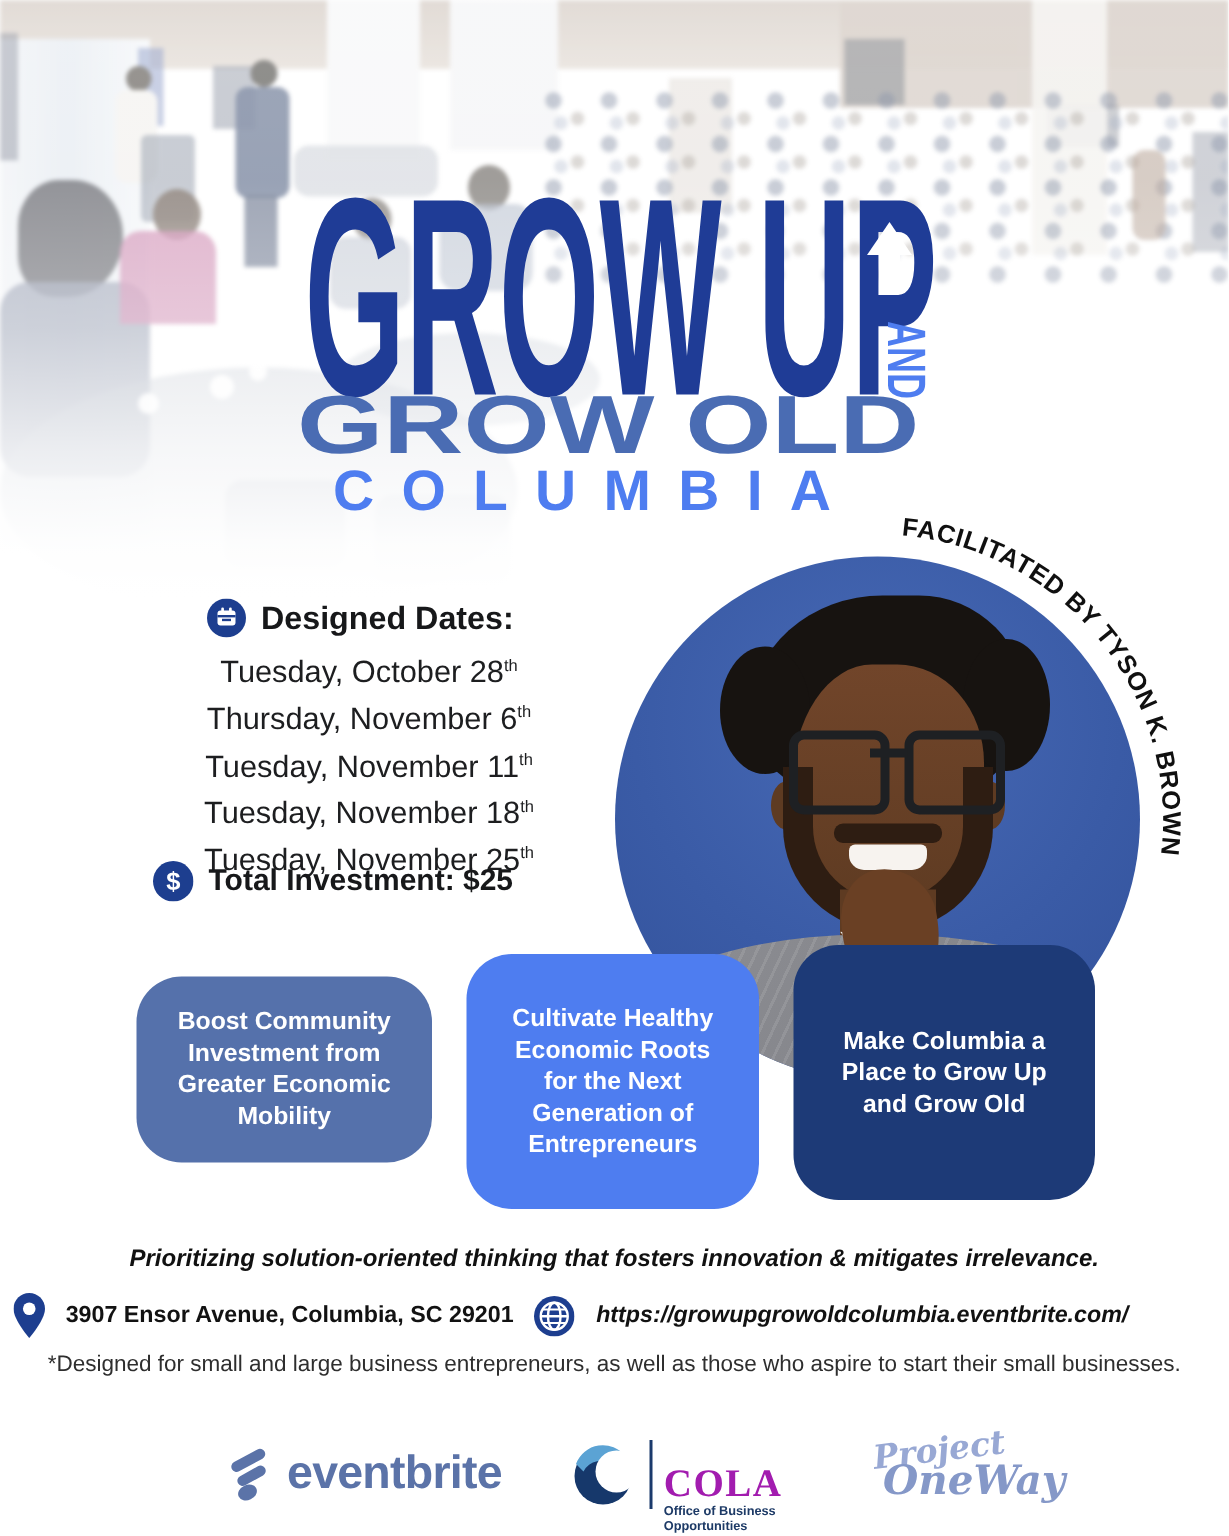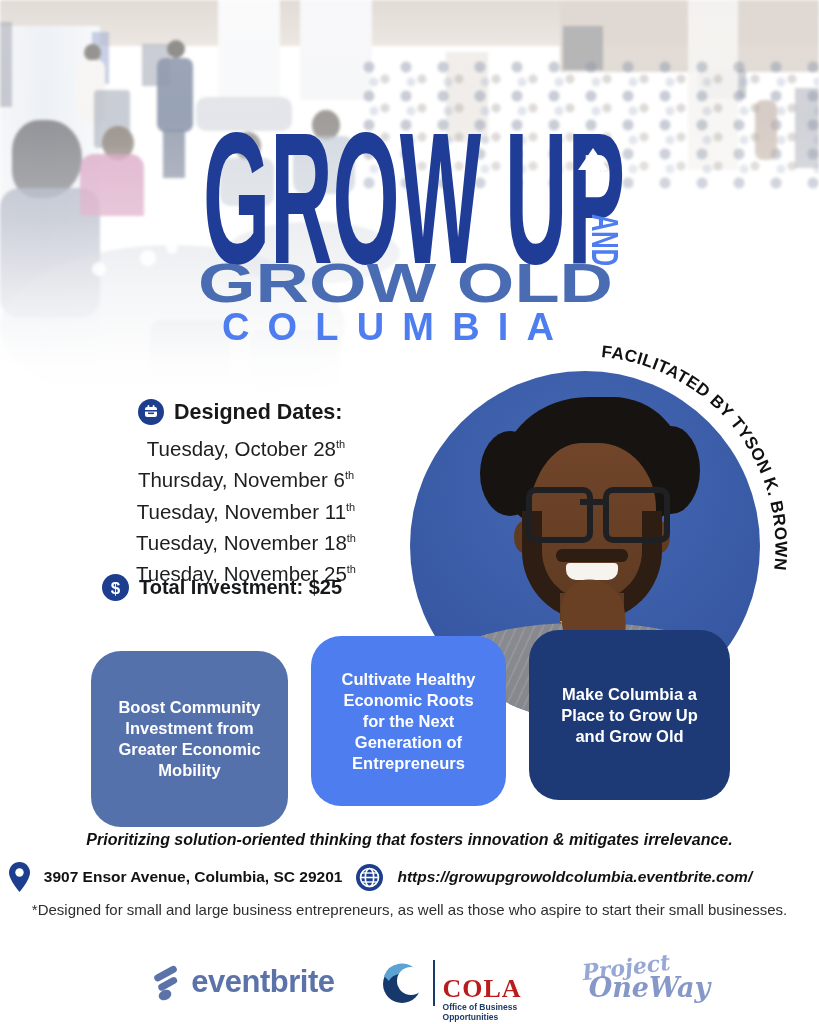--- a/index.html
+++ b/index.html
@@ -41,21 +41,21 @@
   .dates{position:absolute;left:96px;top:431px;width:300px;text-align:center;
          font-size:20.5px;line-height:27.5px;color:#1d1e20;}
   .dates sup{font-size:11px;}
   .invest{position:absolute;left:102px;top:574px;display:flex;align-items:center;gap:10px;}
   .invest span{font-size:20px;font-weight:700;color:#17181a;}
 
   
   .card{position:absolute;border-radius:30px;color:#fff;display:flex;align-items:center;
         justify-content:center;text-align:center;}
   .card p{white-space:pre-line;font-weight:700;font-size:16.5px;line-height:21px;margin:0;}
-  .card1{left:91px;top:651px;width:197px;height:176px;background:#5571ab;}
+  .card1{left:91px;top:651px;width:197px;height:124px;background:#5571ab;}
   .card2{left:311px;top:636px;width:195px;height:170px;background:#4e7df0;}
   .card3{left:529px;top:630px;width:201px;height:170px;background:#1d3a77;z-index:5;}
 
   
   .tagline{position:absolute;left:0;top:831px;width:819px;text-align:center;
            font-size:16px;font-weight:700;font-style:italic;color:#111;}
   .contact{position:absolute;left:0;top:862px;width:761px;display:flex;justify-content:center;
            align-items:center;gap:14px;}
   .contact .addr{font-size:15.5px;font-weight:700;color:#121212;}
   .contact .url{font-size:15.5px;font-weight:700;font-style:italic;color:#121212;text-decoration:none;}
@@ -64,21 +64,21 @@
 
   
   .logos{position:absolute;left:0;top:944px;width:819px;display:flex;justify-content:center;
          align-items:center;gap:46px;}
   .eb{display:flex;align-items:flex-start;gap:8px;}
   .eb-word{font-size:31px;font-weight:800;color:#5b73a8;letter-spacing:-.5px;}
   .cola{display:flex;align-items:center;gap:8px;}
   .cola-div{width:2px;height:46px;background:#1b3a6c;}
   .cola-col{display:flex;flex-direction:column;}
   .cola-word{font-family:"Liberation Serif",serif;font-weight:700;font-size:26px;
-             letter-spacing:1px;color:#b91c1c;line-height:26px;margin-top:32px;}
+             letter-spacing:1px;color:#a21caf;line-height:26px;margin-top:32px;}
   .cola-sub{font-size:8.5px;line-height:10px;color:#1d3a66;white-space:pre-line;font-weight:700;}
   .oneway{position:relative;width:100px;height:58px;}
   .ow1{position:absolute;left:14px;top:0;font-family:"DejaVu Serif",serif;font-style:italic;
        font-weight:700;font-size:22px;color:#98a8d4;transform:rotate(-7deg);}
   .ow2{position:absolute;left:0;top:18px;font-family:"DejaVu Serif",serif;font-style:italic;
        font-weight:700;font-size:27px;color:#8598c8;margin-left:21px;}
 </style>
 </head>
 <body>
 

